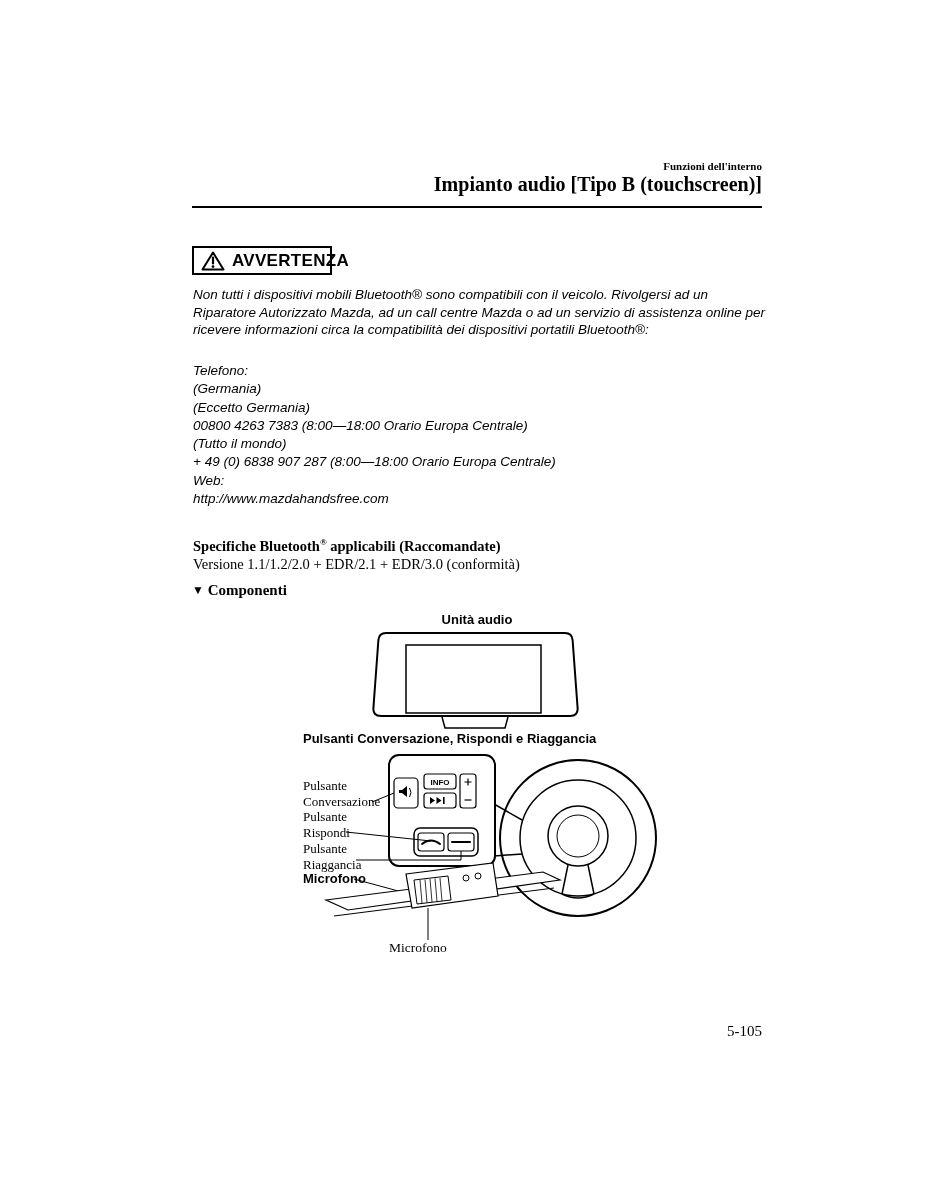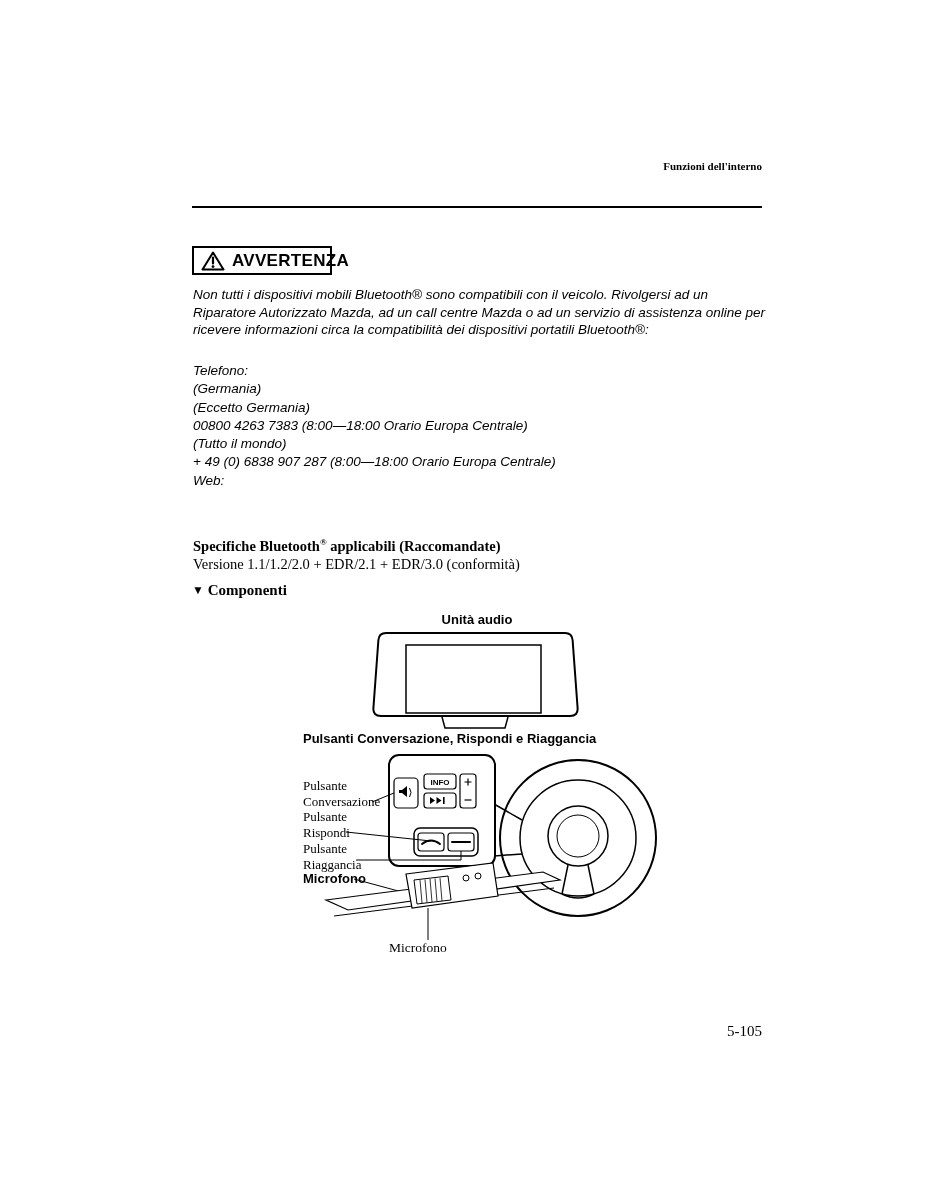--- a/index.html
+++ b/index.html
@@ -60,20 +60,21 @@
   #mic-label { left: 389px; top: 940px; font-size: 13.5px; z-index: 2; }
 
   #page-number { right: 163px; top: 1023px; font-weight: normal; font-size: 15px; }
 </style>
 </head>
 <body>
 
 <div class="page serif">
 
   <div class="abs serif" id="section-label">Funzioni dell'interno</div>
+  <div class="abs serif" id="page-title">Impianto audio [Tipo B (touchscreen)]</div>
   <div class="abs" id="title-rule"></div>
 
   <div class="abs sans" id="warning-box">
     <span style="display:inline-flex;">
       <svg width="24" height="22" viewBox="0 0 24 22">
         <path d="M12,2.5 L22.5,19.5 L1.5,19.5 Z" fill="none" stroke="#000" stroke-width="2" stroke-linejoin="round"></path>
         <path d="M12,7.5 L12,13.5" stroke="#000" stroke-width="2.2" stroke-linecap="round"></path>
         <circle cx="12" cy="16.6" r="1.4" fill="#000"></circle>
       </svg>
     </span>
@@ -83,20 +84,21 @@
   <div class="abs sans" id="warning-body">Non tutti i dispositivi mobili Bluetooth® sono compatibili con il veicolo. Rivolgersi ad un Riparatore Autorizzato Mazda, ad un call centre Mazda o ad un servizio di assistenza online per ricevere informazioni circa la compatibilità dei dispositivi portatili Bluetooth®:</div>
 
   <div class="abs sans" id="contact-block">
     <div>Telefono:</div>
     <div>(Germania)</div>
     <div>(Eccetto Germania)</div>
     <div>00800 4263 7383 (8:00—18:00 Orario Europa Centrale)</div>
     <div>(Tutto il mondo)</div>
     <div>+ 49 (0) 6838 907 287 (8:00—18:00 Orario Europa Centrale)</div>
     <div>Web:</div>
+    <div>http://www.mazdahandsfree.com</div>
   </div>
 
   <div class="abs serif" id="specs-heading">
     <span>Specifiche Bluetooth</span><span class="sup">®</span><span> applicabili (Raccomandate)</span>
   </div>
   <div class="abs serif" id="specs-line">Versione 1.1/1.2/2.0 + EDR/2.1 + EDR/3.0 (conformità)</div>
 
   <div class="abs serif" id="components-heading">
     <span class="marker">▼</span>
     <span>Componenti</span>

